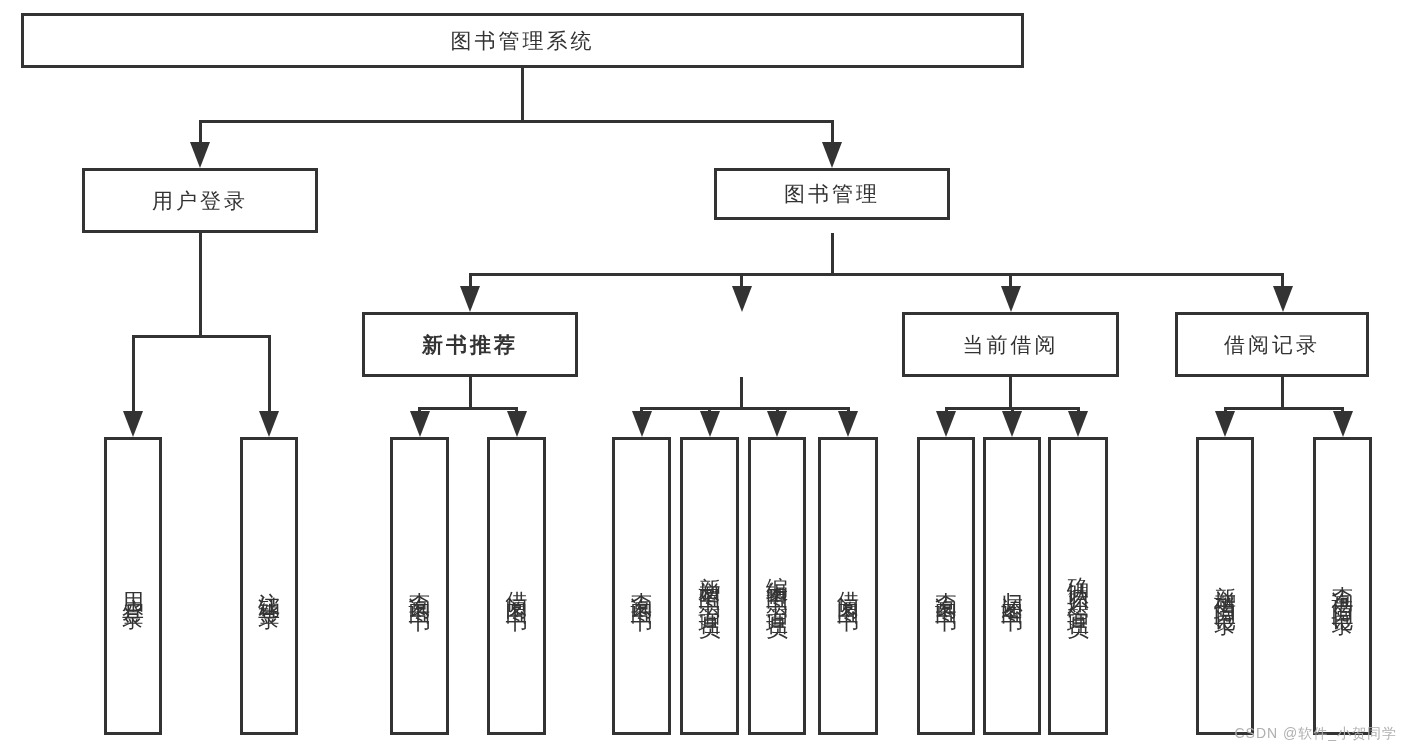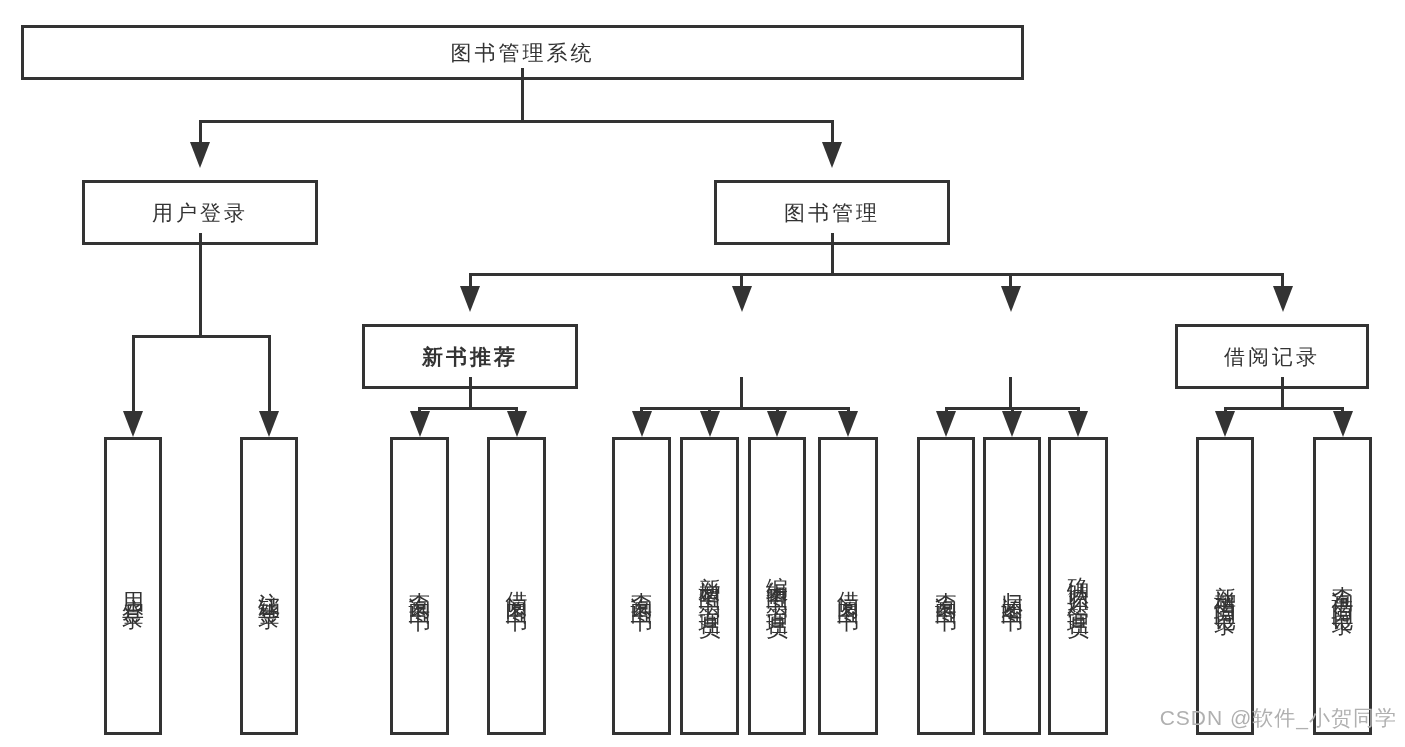--- a/index.html
+++ b/index.html
@@ -19,21 +19,21 @@
   .node{
     position:absolute;
     box-sizing:border-box;
     border:3px solid var(--line);
     background:var(--bg);
     display:flex;
     align-items:center;
     justify-content:center;
     color:var(--text);
   }
-  .node.h{font-size:21px;letter-spacing:3px;white-space:nowrap;margin-top:12px;}
+  .node.h{font-size:21px;letter-spacing:3px;white-space:nowrap;}
   .node.v{
     writing-mode:vertical-rl;
     text-orientation:mixed;
     font-size:22px;
     letter-spacing:6px;
     line-height:1.1;
   }
   .vline{position:absolute;width:3px;background:var(--line);}
   .hline{position:absolute;height:3px;background:var(--line);}
   .arm{position:absolute;width:3px;background:var(--line);}
@@ -44,42 +44,43 @@
     left:50%;
     margin-left:-10px;
     width:0;height:0;
     border-left:10px solid transparent;
     border-right:10px solid transparent;
     border-top:26px solid var(--line);
   }
   .watermark{
     position:absolute;
     right:8px;
-    bottom:15px;
-    font-size:21px;
+    bottom:4px;
+    font-size:14px;
     letter-spacing:1px;
     color:var(--wm);
     z-index:5;
     white-space:nowrap;
   }
 </style>
 </head>
 <body>
 
 <div class="canvas">
 
   <div class="node h" style="left:21px;top:13px;width:1003px;height:55px;">图书管理系统</div>
 
   <div class="node h" style="left:82px;top:168px;width:236px;height:65px;">用户登录</div>
 
-  <div class="node h" style="left:714px;top:168px;width:236px;height:65px;">图书管理</div>
+  <div class="node h" style="left:714px;top:168px;width:236px;height:52px;">图书管理</div>
 
   <div class="node h" style="left:362px;top:312px;width:216px;height:65px;font-weight:bold;">新书推荐</div>
 
 
+  <div class="node h" style="left:902px;top:312px;width:217px;height:65px;">当前借阅</div>
 
   <div class="node h" style="left:1175px;top:312px;width:194px;height:65px;">借阅记录</div>
 
   <div class="node v" style="left:104px;top:437px;width:58px;height:298px;">用户登录</div>
   <div class="node v" style="left:240px;top:437px;width:58px;height:298px;">注销登录</div>
 
   <div class="node v" style="left:390px;top:437px;width:59px;height:298px;">查询图书</div>
   <div class="node v" style="left:487px;top:437px;width:59px;height:298px;">借阅图书</div>
 
   <div class="node v" style="left:612px;top:437px;width:59px;height:298px;">查询图书</div>

